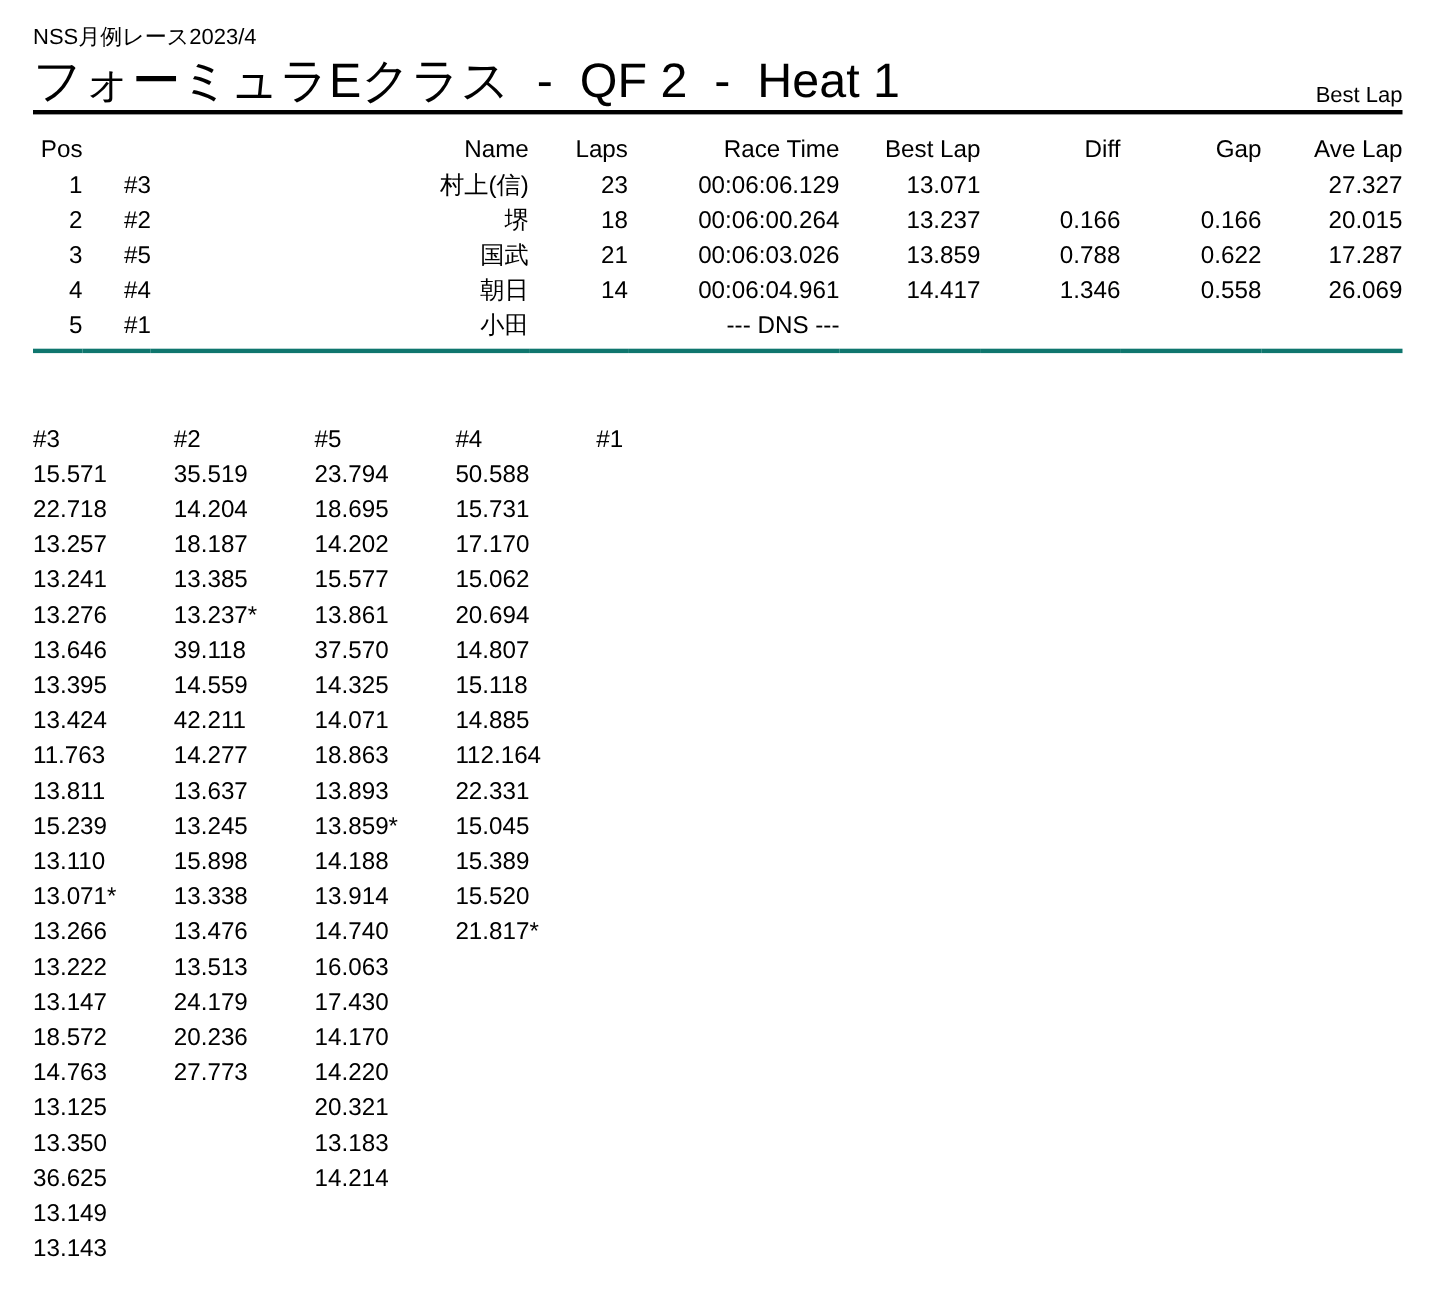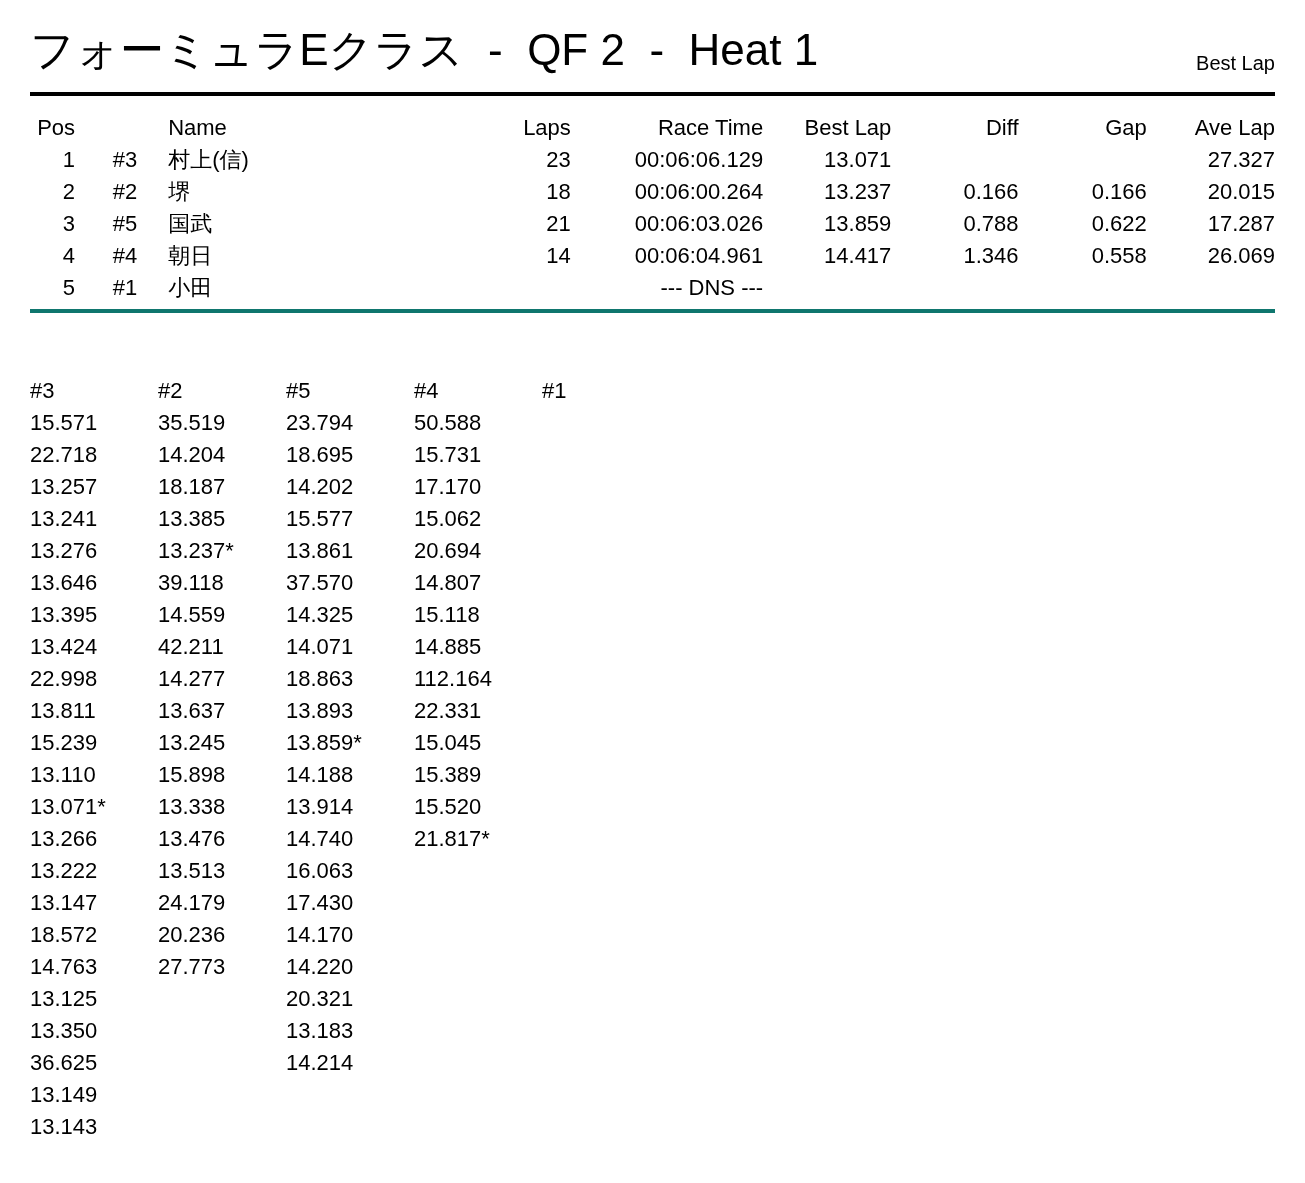--- a/index.html
+++ b/index.html
@@ -17,21 +17,21 @@
   .event-name {
     font-size: 20px;
     line-height: 24px;
     white-space: pre;
   }
   .title-row {
     display: flex;
     justify-content: space-between;
     align-items: flex-end;
     border-bottom: 4px solid #000;
-    padding-bottom: 18px;
+    padding-bottom: 2px;
     margin-top: 4px;
   }
   .race-title {
     font-size: 44px;
     line-height: 48px;
     font-weight: normal;
     margin: 0;
     white-space: pre;
   }
   .corner-label {
@@ -51,21 +51,21 @@
   .results-table td {
     font-weight: normal;
     font-size: 22px;
     line-height: 32px;
     padding: 0;
     white-space: nowrap;
     text-align: right;
   }
   .results-table th.c-name,
   .results-table td.c-name {
-    text-align: left;
+    text-align: right;
     padding-left: 31px;
   }
   .results-table tbody tr:last-child td { padding-bottom: 5px; }
 
   
   .lap-section {
     display: flex;
     align-items: flex-start;
     margin-top: 62px;
   }
@@ -76,20 +76,21 @@
     line-height: 32px;
     white-space: nowrap;
   }
 </style>
 </head>
 <body>
 
 <div class="page">
 
   <div class="report-header">
+    <div class="event-name">NSS月例レース2023/4</div>
     <div class="title-row">
       <h1 class="race-title">フォーミュラEクラス  -  QF 2  -  Heat 1</h1>
       <div class="corner-label">Best Lap</div>
     </div>
   </div>
 
   <table class="results-table">
     <colgroup>
       <col style="width:45px">
       <col style="width:62px">
@@ -177,21 +178,21 @@
       <div class="lap-col">
         <div class="lap-col-header">#3</div>
         <div class="lap-time">15.571</div>
         <div class="lap-time">22.718</div>
         <div class="lap-time">13.257</div>
         <div class="lap-time">13.241</div>
         <div class="lap-time">13.276</div>
         <div class="lap-time">13.646</div>
         <div class="lap-time">13.395</div>
         <div class="lap-time">13.424</div>
-        <div class="lap-time">22.998</div>
+        <div class="lap-time">11.763</div>
         <div class="lap-time">13.811</div>
         <div class="lap-time">15.239</div>
         <div class="lap-time">13.110</div>
         <div class="lap-time">13.071*</div>
         <div class="lap-time">13.266</div>
         <div class="lap-time">13.222</div>
         <div class="lap-time">13.147</div>
         <div class="lap-time">18.572</div>
         <div class="lap-time">14.763</div>
         <div class="lap-time">13.125</div>

